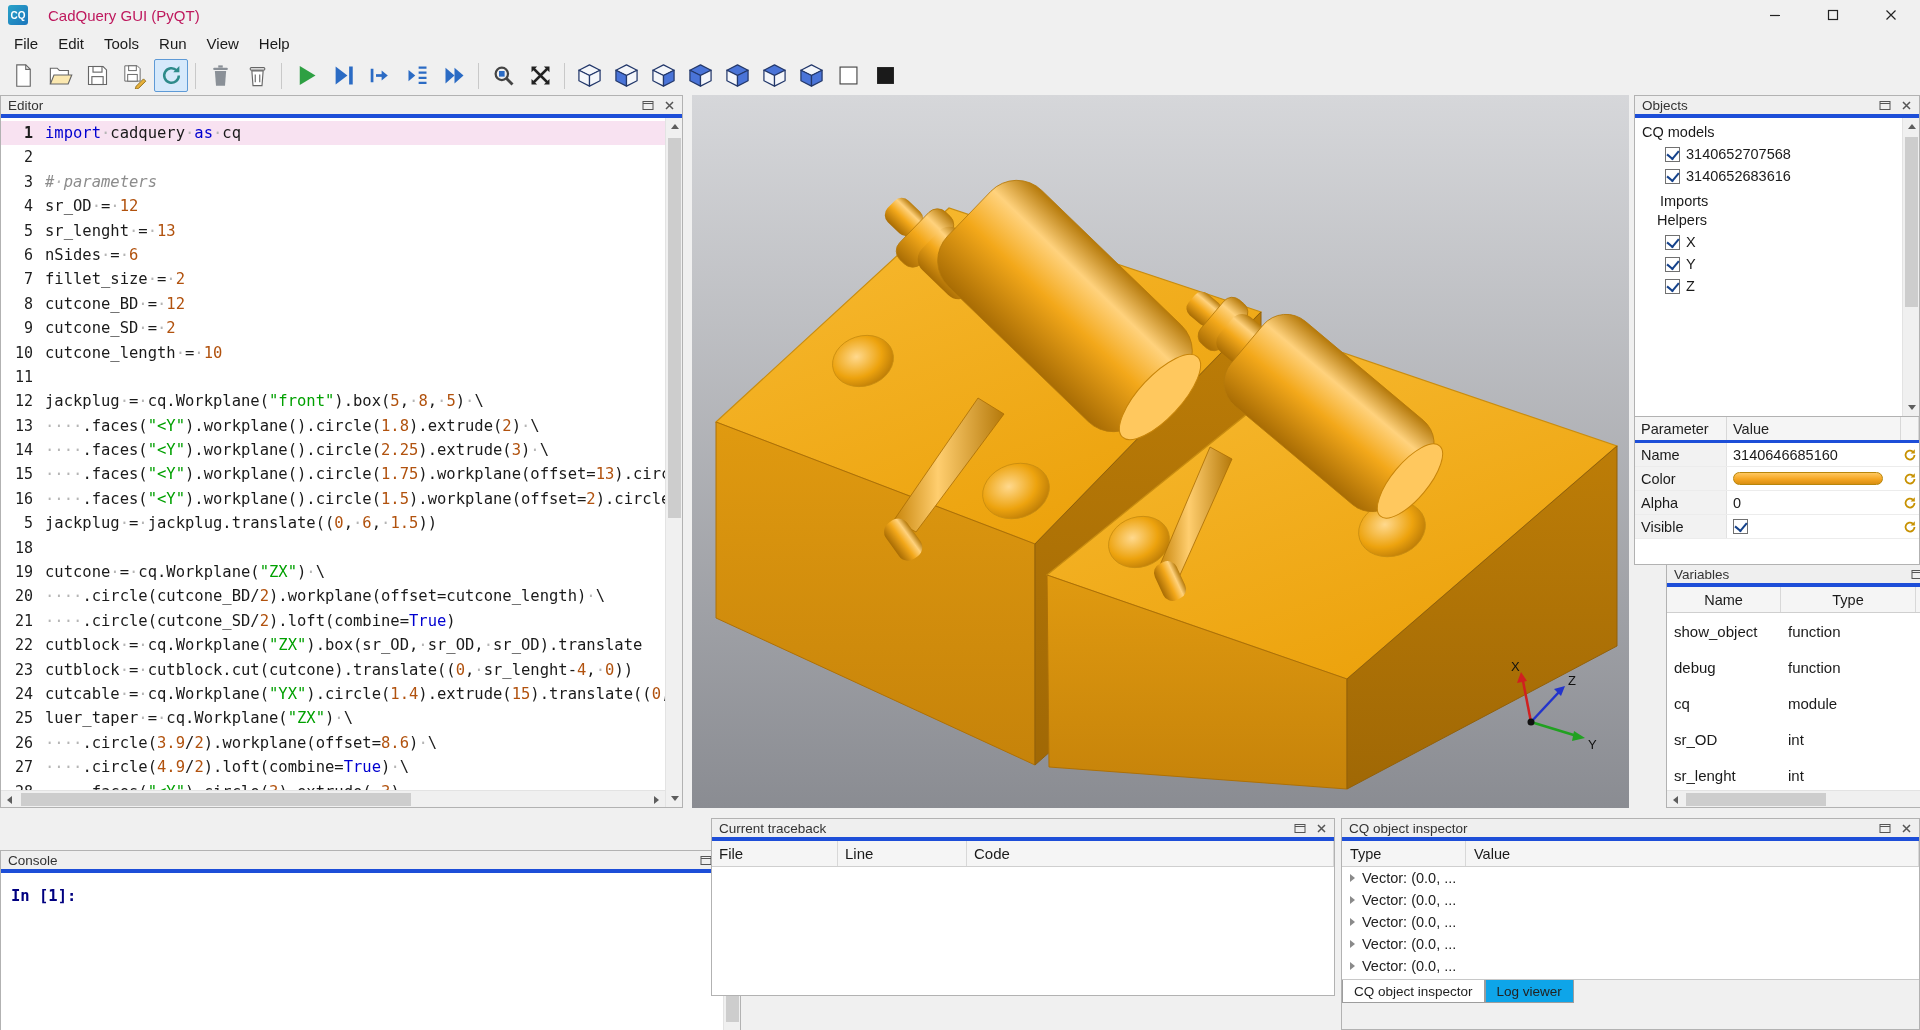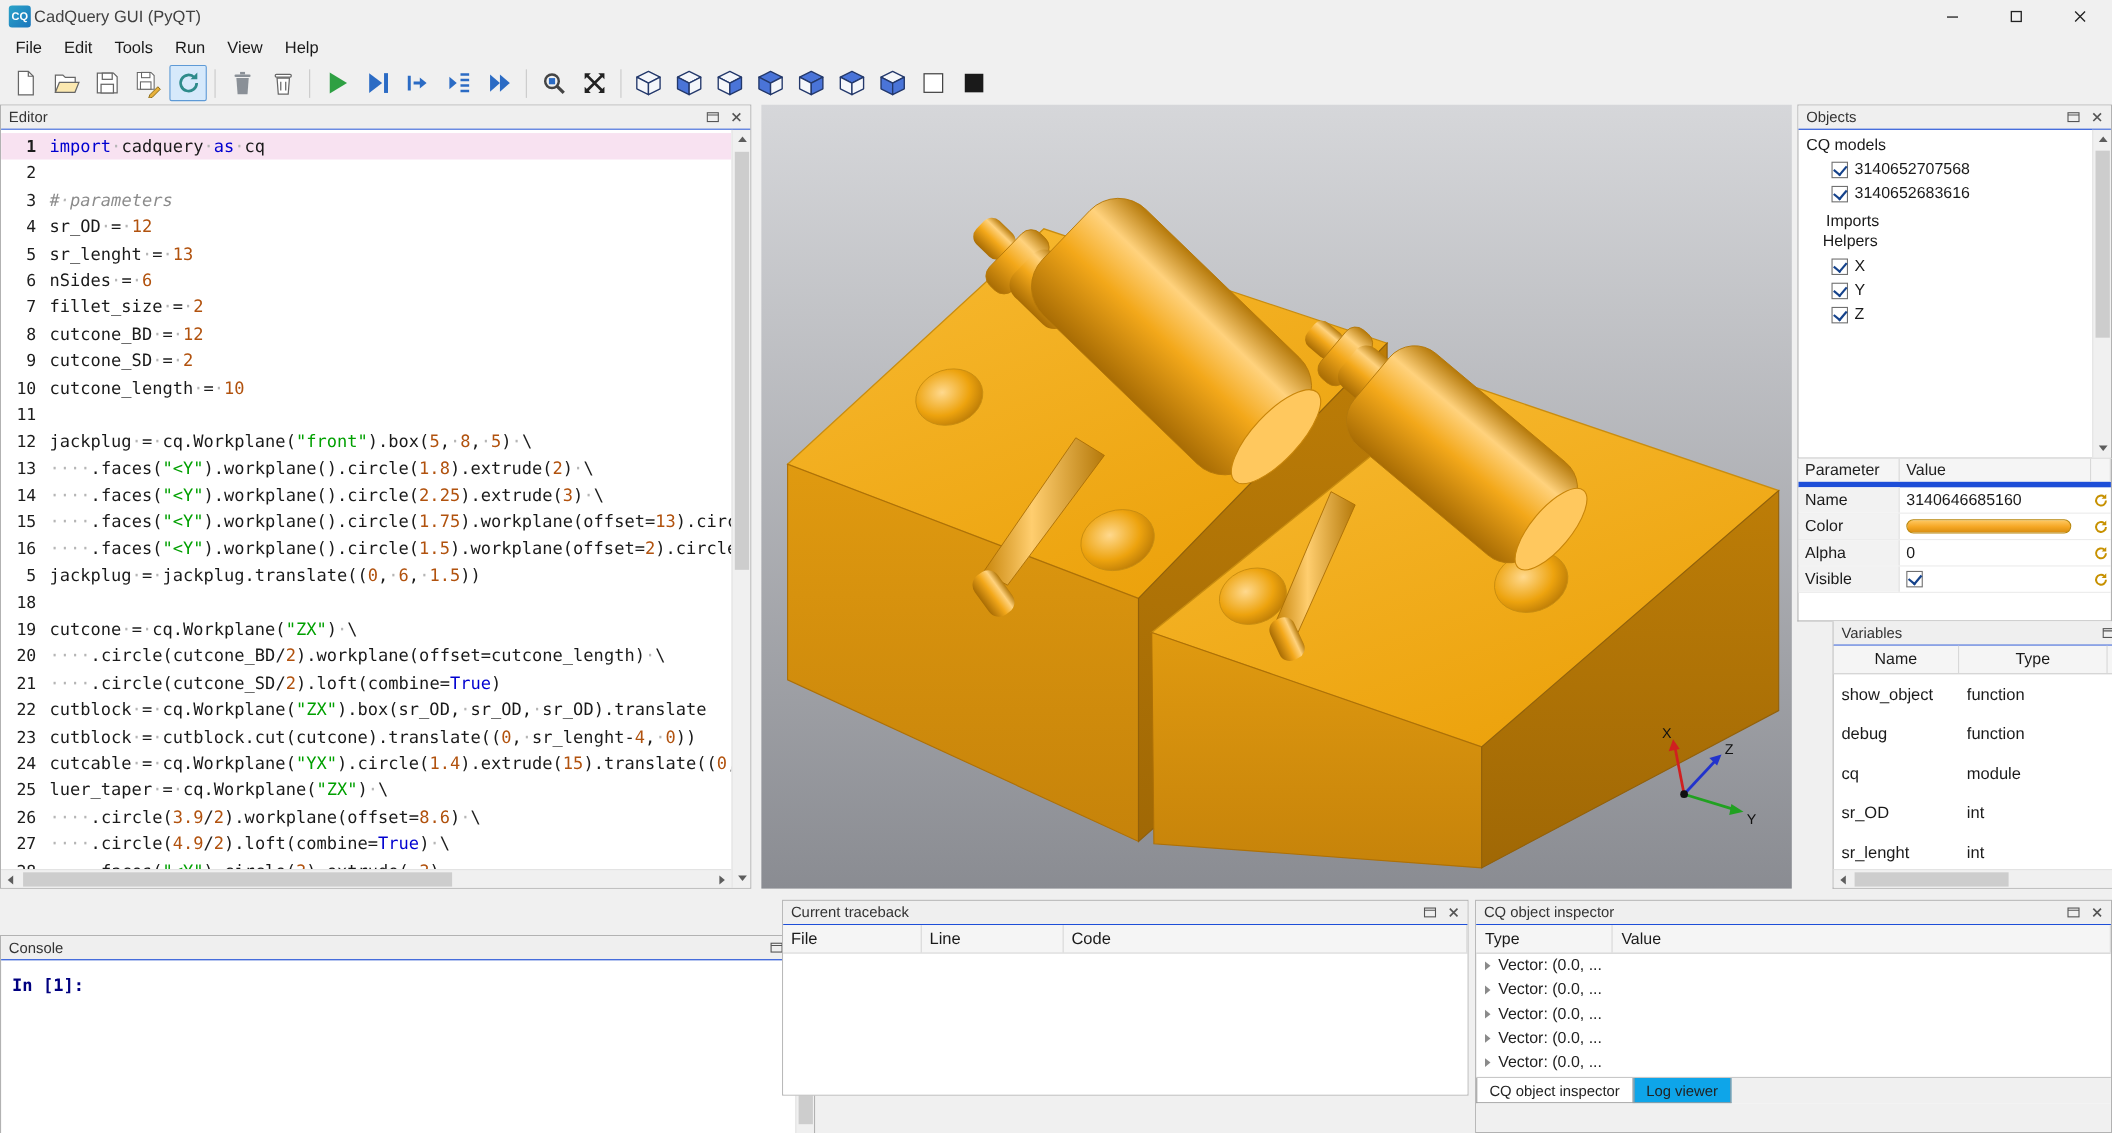--- a/index.html
+++ b/index.html
@@ -2,37 +2,37 @@
 <html><head>
 <meta charset="utf-8">
 <style>
   * { margin:0; padding:0; box-sizing:border-box; }
   html,body { width:1920px; height:1030px; overflow:hidden; }
   body { font-family:"Liberation Sans", sans-serif; font-size:15px; background:#f0f0f0; color:#1a1a1a; position:relative; }
 
   
   .titlebar { position:absolute; top:0; left:0; right:0; height:30px; display:flex; align-items:center; background:#f0f0f0; }
   .logo { width:20px; height:20px; margin-left:8px; border-radius:3px; background:linear-gradient(135deg,#2aa3c8,#1b75bc); color:#fff; font-size:10px; font-weight:bold; display:flex; align-items:center; justify-content:center; }
-  .title-text { margin-left:3px; font-size:15px; color:#404040; }
+  .title-text { margin-left:20px; font-size:15px; color:#be185d; }
   .win-controls { margin-left:auto; display:flex; height:100%; }
   .win-btn { width:58px; height:100%; display:flex; align-items:center; justify-content:center; }
 
   
   .menubar { position:absolute; top:30px; left:0; right:0; height:26px; display:flex; align-items:center; padding-left:4px; }
   .menu-item { padding:3px 10px; font-size:15px; }
 
   
   .toolbar { position:absolute; top:56px; left:0; right:0; height:39px; display:flex; align-items:center; padding:0 6px; gap:3px; }
   .tb-btn { width:34px; height:33px; display:flex; align-items:center; justify-content:center; border:1px solid transparent; border-radius:2px; }
   .tb-btn.toggled { background:#d6e9fb; border-color:#5e9ad6; }
   .tb-sep { width:1px; height:26px; background:#c9c9c9; margin:0 4px; }
 
   
   .panel { position:absolute; border:1px solid #b2b2b2; background:#fff; display:flex; flex-direction:column; }
-  .panel-header { height:22px; flex:none; background:#efefef; border-bottom:1px solid #1d4ed8; display:flex; align-items:center; padding:0 4px 0 7px; font-size:13.5px; color:#333; }
+  .panel-header { height:22px; flex:none; background:#efefef; border-bottom:4px solid #1d4ed8; display:flex; align-items:center; padding:0 4px 0 7px; font-size:13.5px; color:#333; }
   .header-btns { margin-left:auto; display:flex; gap:3px; }
   .hbtn { width:18px; height:16px; display:flex; align-items:center; justify-content:center; }
 
   
   .vscroll { width:17px; flex:none; background:#f0f0f0; border-left:1px solid #e3e3e3; position:relative; }
   .hscroll { height:17px; flex:none; background:#f0f0f0; border-top:1px solid #e3e3e3; position:relative; }
   .sb-btn { position:absolute; width:17px; height:17px; display:flex; align-items:center; justify-content:center; }
   .sb-btn.up { top:0; left:0; } .sb-btn.down { bottom:0; left:0; }
   .sb-btn.left { left:0; top:0; } .sb-btn.right { right:0; top:0; }
   .sb-thumb-v { position:absolute; left:2px; width:13px; background:#cdcdcd; }
@@ -61,21 +61,21 @@
 
   
   #objects-panel { top:95px; left:1634px; width:286px; height:322px; }
   .objects-body { flex:1; display:flex; min-height:0; }
   .tree { flex:1; padding-top:3px; font-size:14.5px; overflow:hidden; }
   .tree-row { height:22px; display:flex; align-items:center; gap:6px; }
   .cb { width:15px; height:15px; border:1px solid #707070; background:#fff; position:relative; display:inline-block; flex:none; }
   .cb.checked::after { content:""; position:absolute; left:3px; top:0px; width:6px; height:9px; border:solid #15428b; border-width:0 2px 2px 0; transform:rotate(40deg); }
 
   #props-panel { top:417px; left:1634px; width:286px; height:148px; border-top:none; }
-  .phead { display:grid; grid-template-columns:92px 1fr 18px; height:26px; background:#f5f5f5; border-bottom:5px solid #1d4ed8; }
+  .phead { display:grid; grid-template-columns:92px 1fr 18px; height:26px; background:#f5f5f5; border-bottom:3px solid #1d4ed8; }
   .phead > div { display:flex; align-items:center; padding-left:6px; border-right:1px solid #d8d8d8; font-size:14.5px; color:#222; }
   .prow { display:grid; grid-template-columns:92px 1fr 18px; height:24px; border-bottom:1px solid #ececec; }
   .pname { background:#f2f2f2; display:flex; align-items:center; padding-left:6px; border-right:1px solid #e2e2e2; font-size:14.5px; }
   .pval { display:flex; align-items:center; padding-left:6px; font-size:14.5px; overflow:hidden; }
   .preset { display:flex; align-items:center; justify-content:center; }
   .swatch { width:150px; height:13px; border:1px solid #b8860b; border-radius:7px; }
 
   #variables-panel { top:565px; left:1634px; width:286px; height:243px; border-top:none;margin-left:32px; }
   .var-body { flex:1; display:flex; min-height:0; }
   .var-left { flex:1; display:flex; flex-direction:column; min-width:0; }

